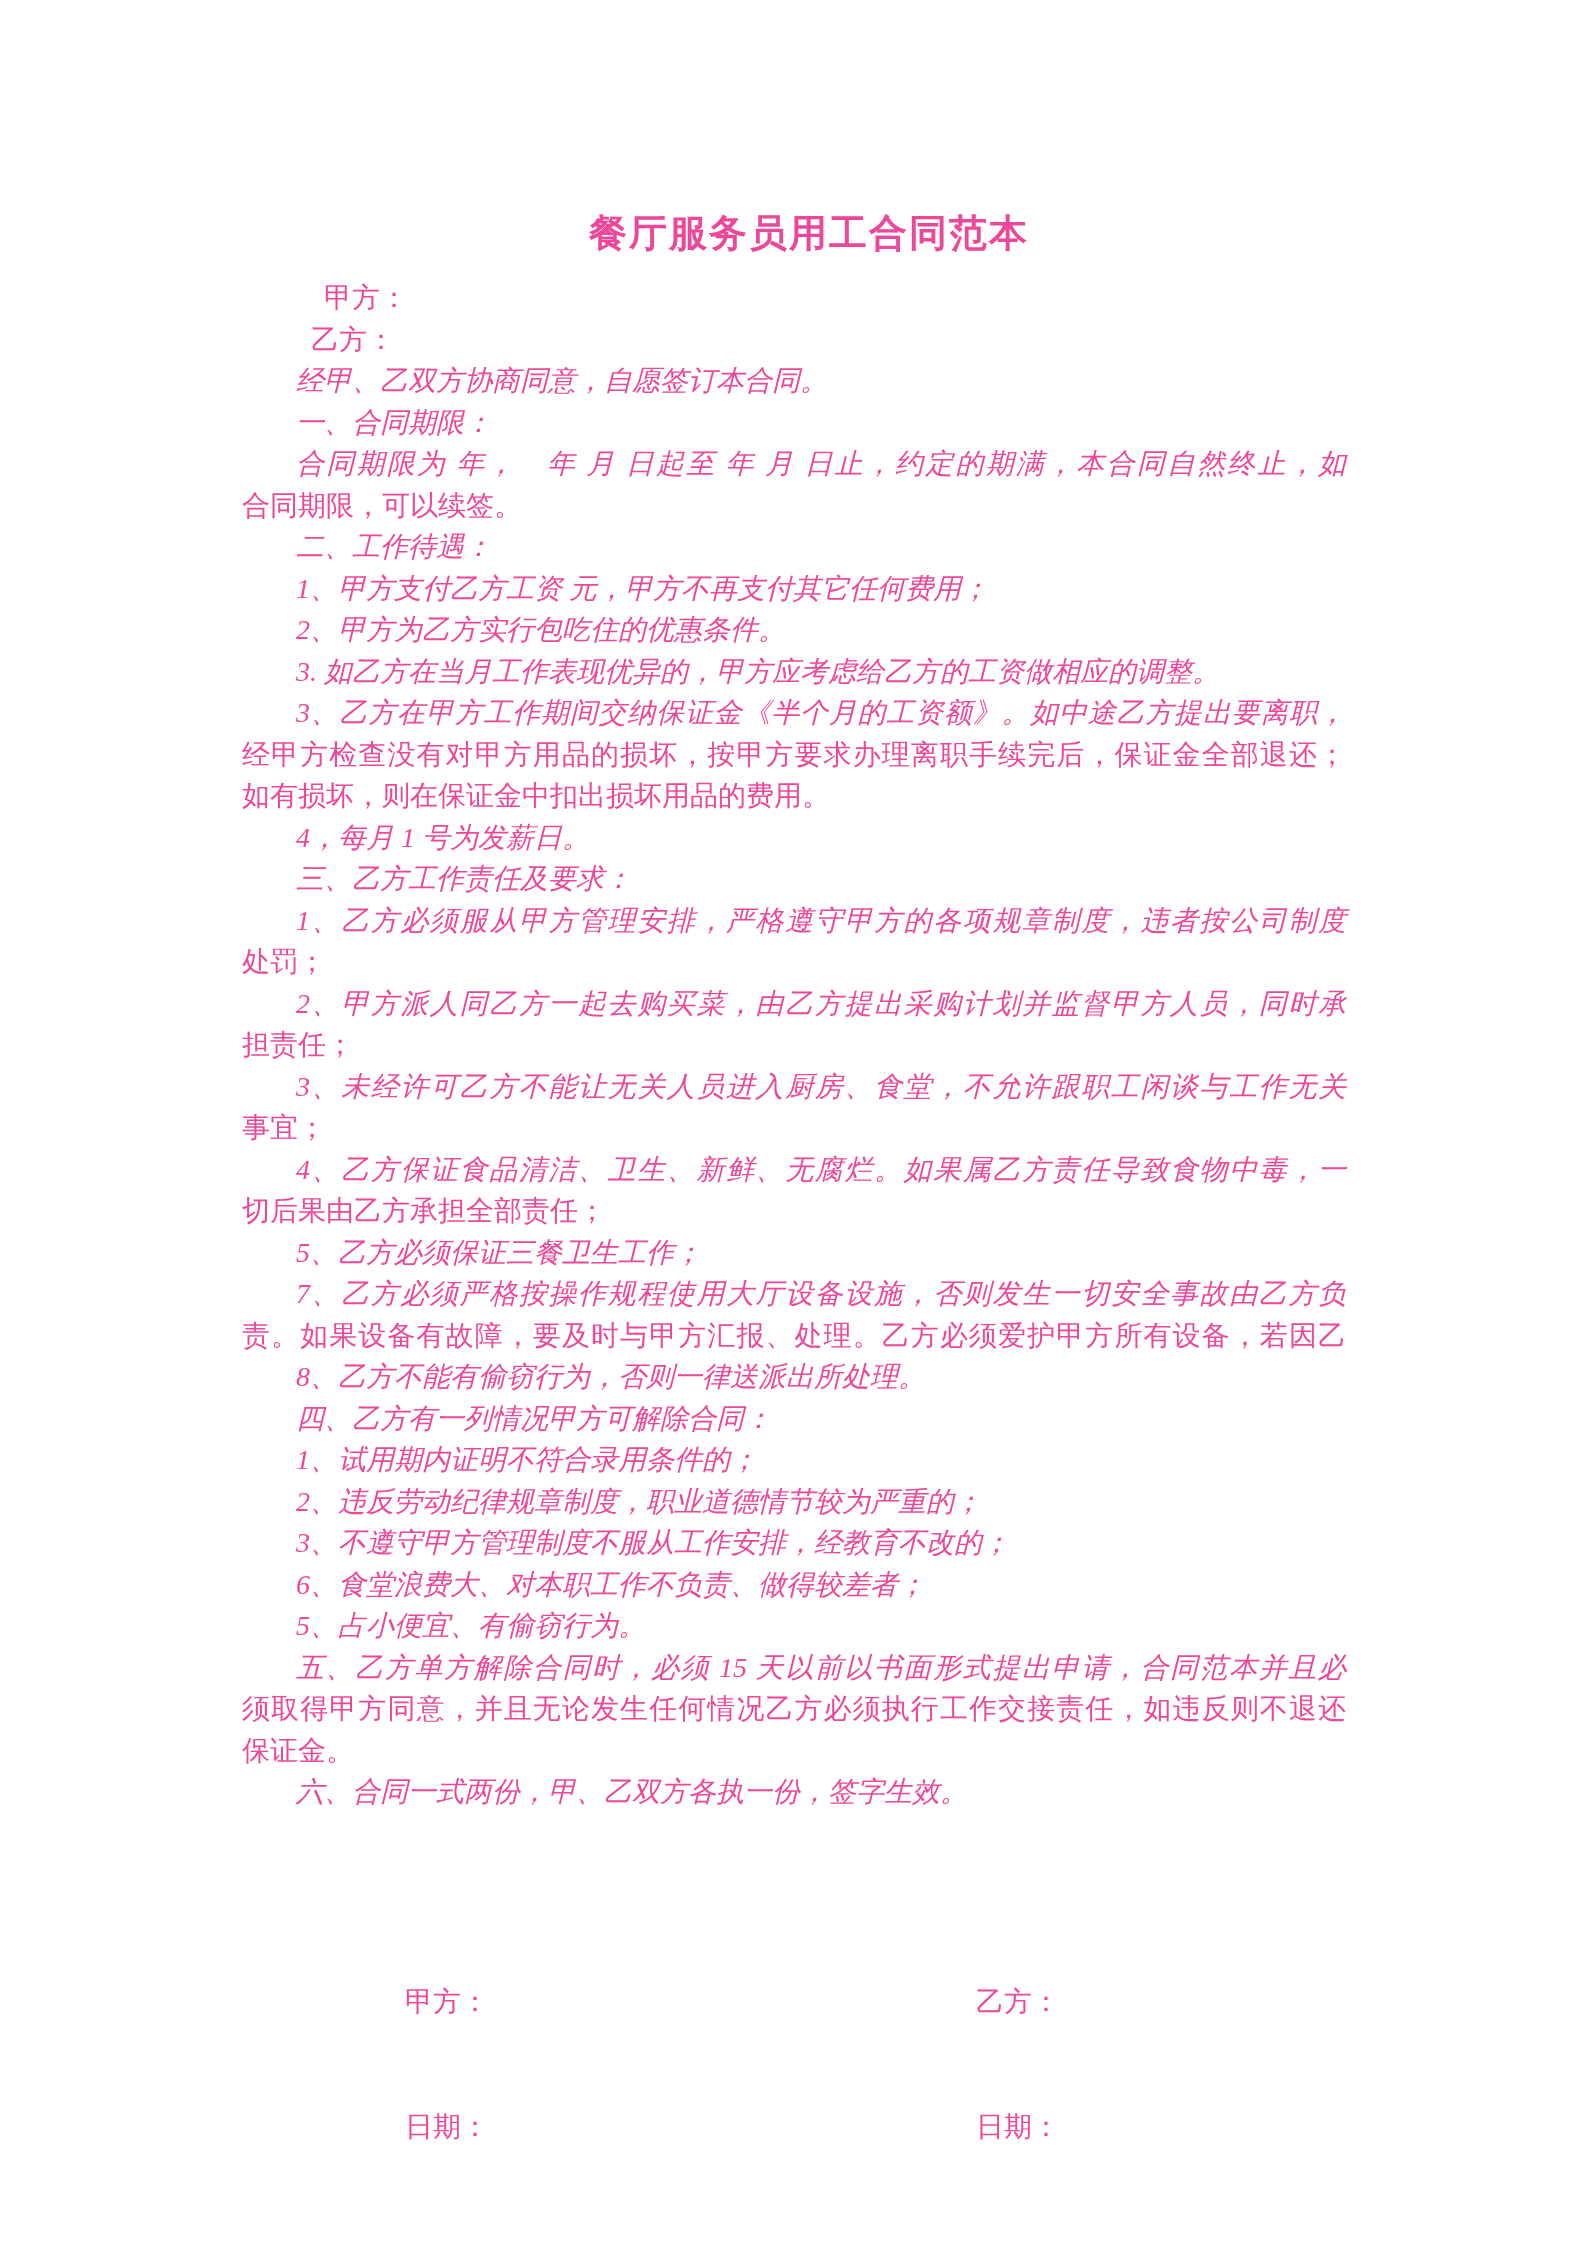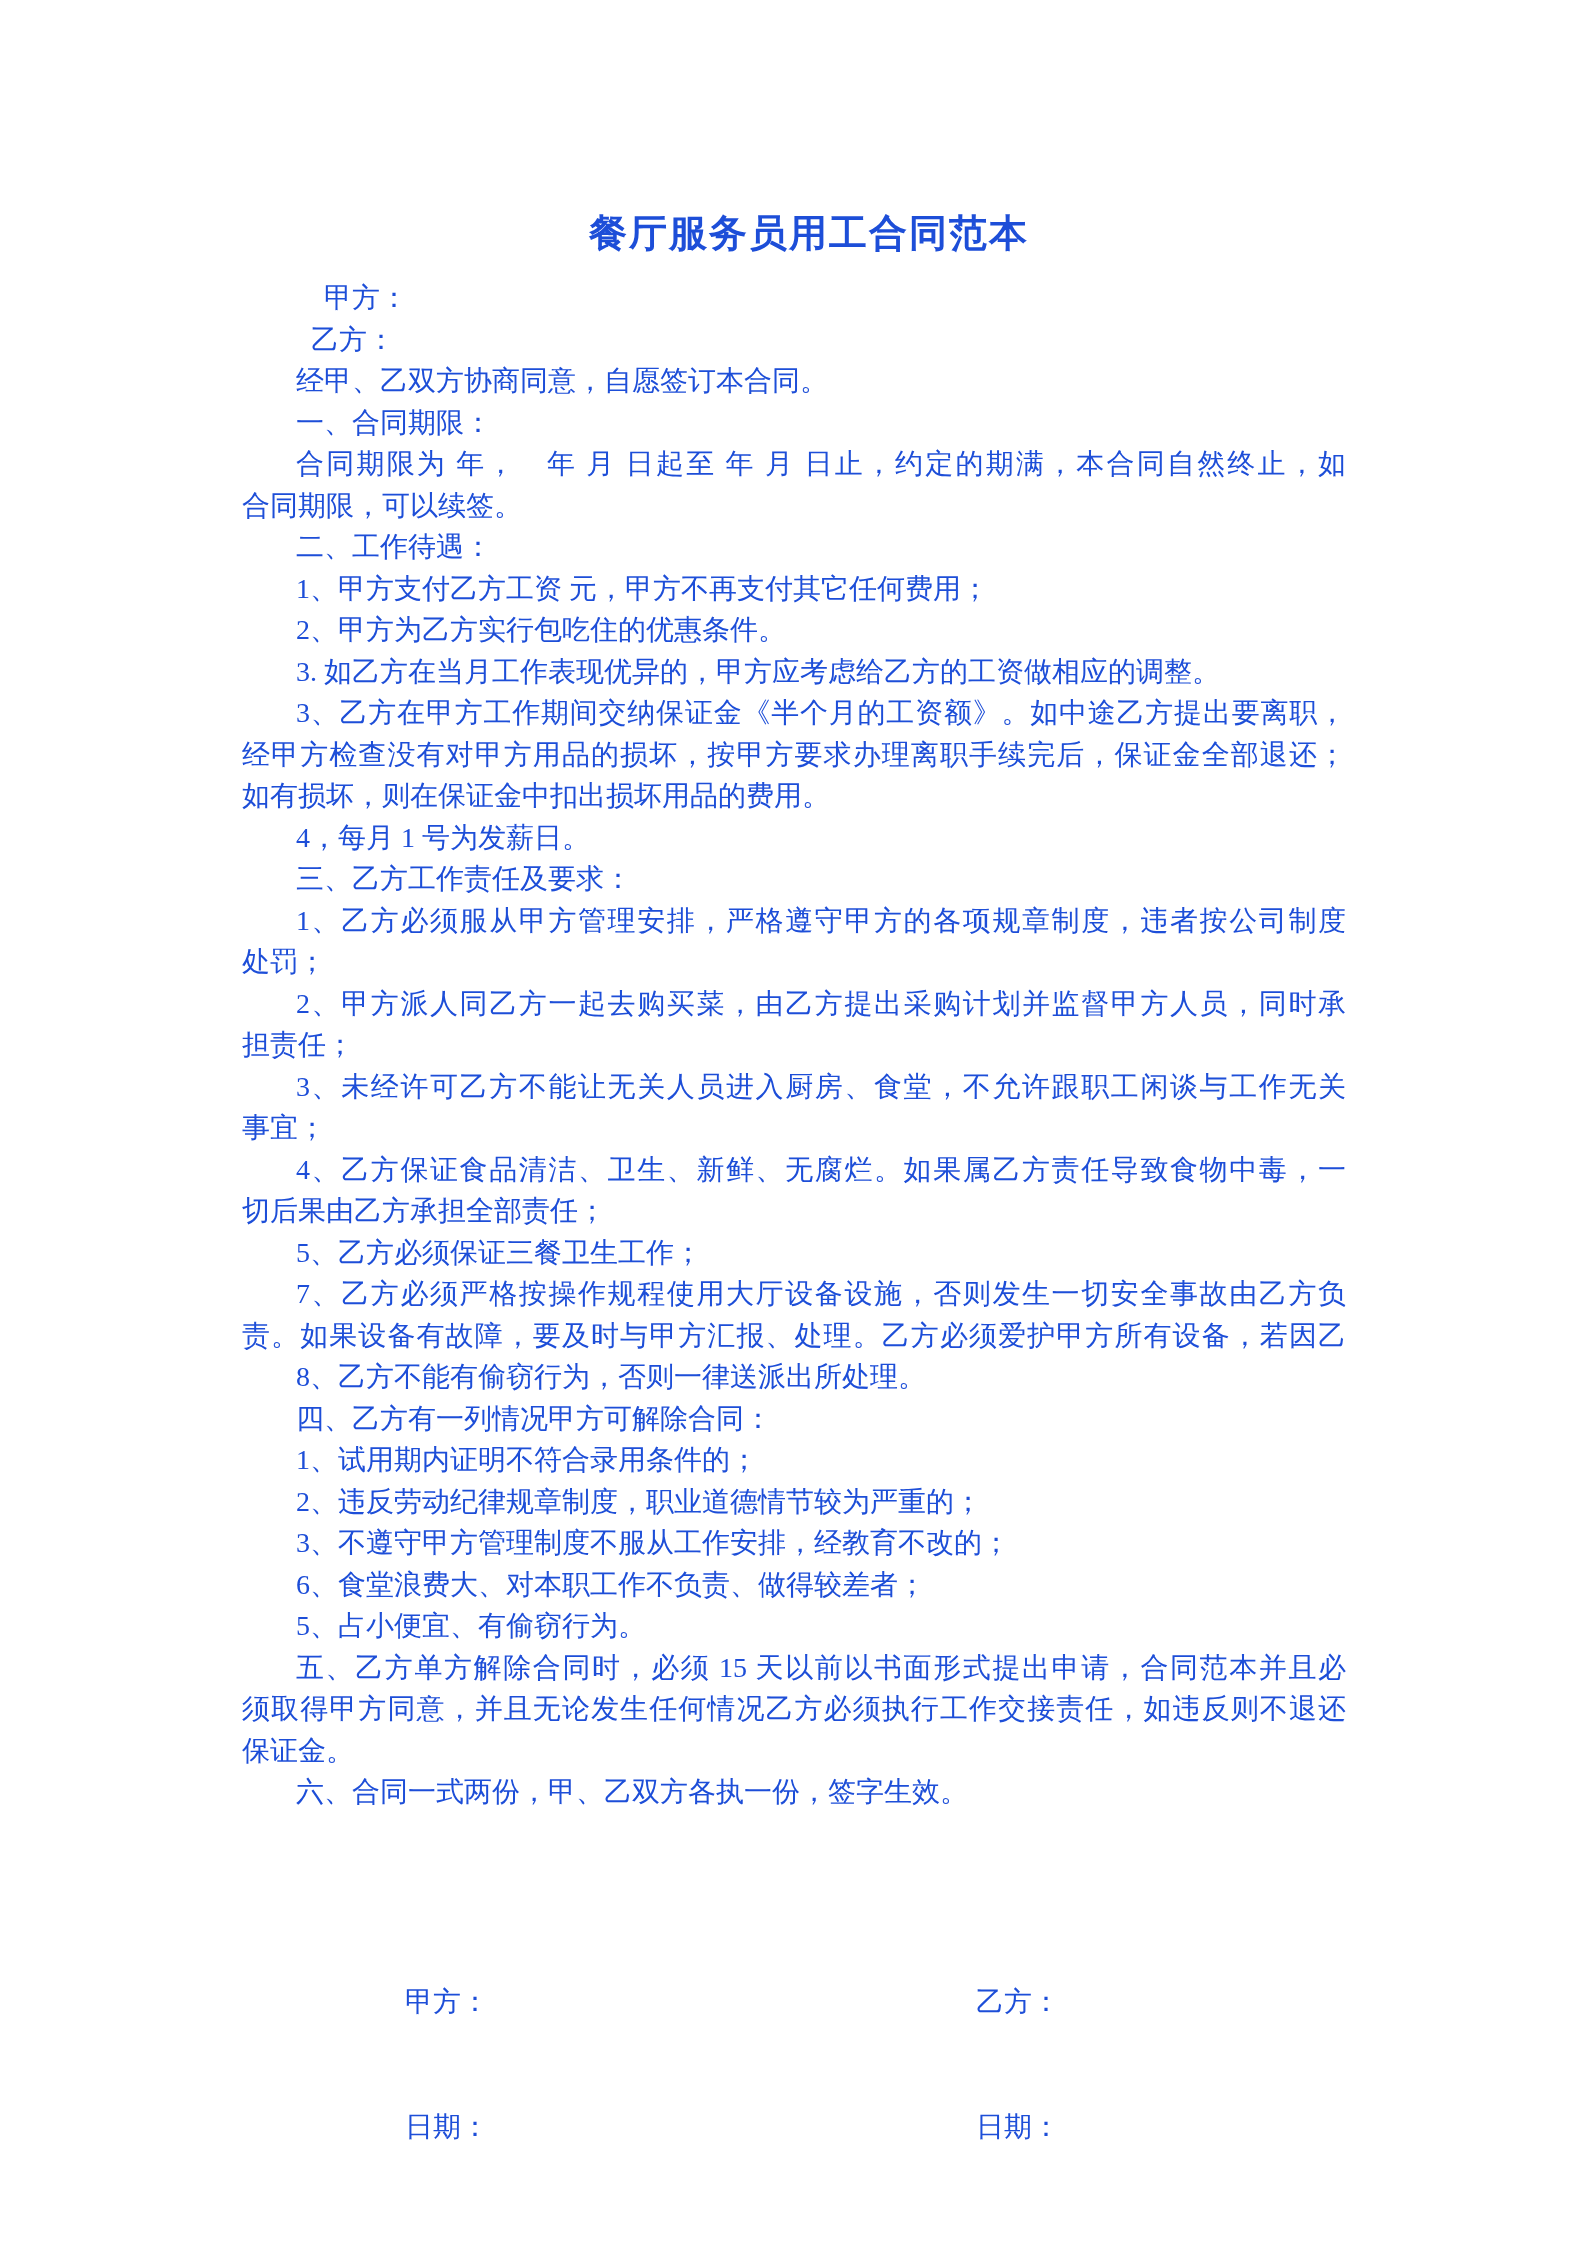--- a/index.html
+++ b/index.html
@@ -5,21 +5,21 @@
   html, body {
     margin: 0;
     padding: 0;
     background: #ffffff;
   }
   .page {
     position: relative;
     width: 1587px;
     height: 2245px;
     background: #ffffff;
-    color: #1d4ed8;
+    color: #ec4899;
     font-family: "Liberation Serif", "DejaVu Serif", serif;
     overflow: hidden;
   }
   .doc-title {
     position: absolute;
     top: 210px;
     left: 242px;
     width: 1104px;
     margin: 0;
     text-align: center;
@@ -36,21 +36,21 @@
     left: 242px;
     width: 1104px;
     font-size: 28px;
     line-height: 41.5px;
   }
   .line {
     white-space: pre-wrap;
     min-height: 41.5px;
   }
   
-  .ind-p { text-indent: 54px; }   
+  .ind-p { text-indent: 54px; font-style: italic; }   
   .ind-a { text-indent: 82px; }   
   .ind-b { text-indent: 69px; }   
   .ind-m { text-indent: 0; }      
   
   .full {
     text-align: justify;
     text-align-last: justify;
   }
   .signatures {
     position: absolute;

